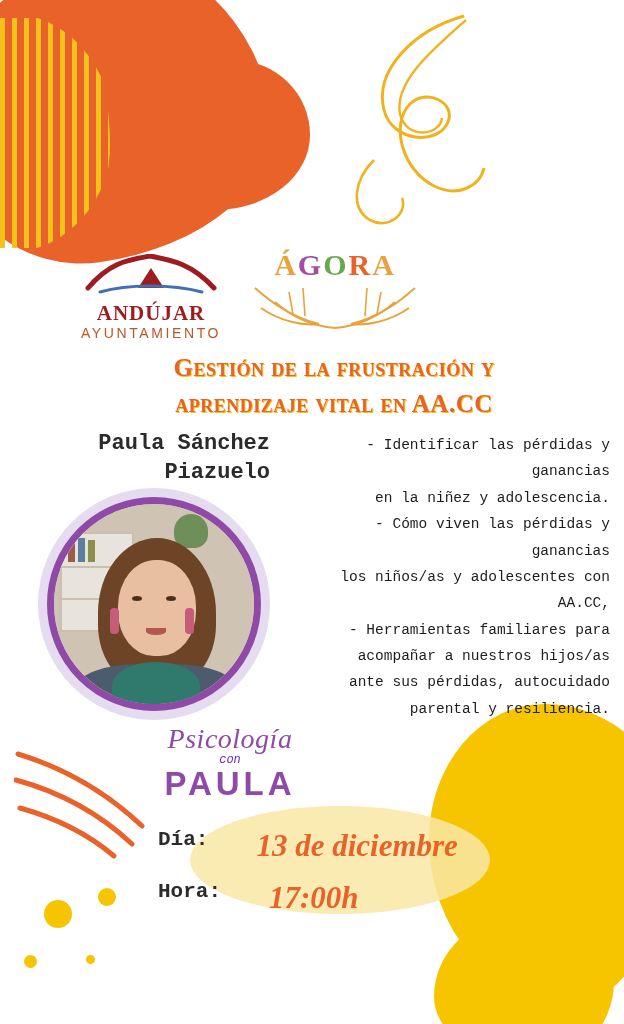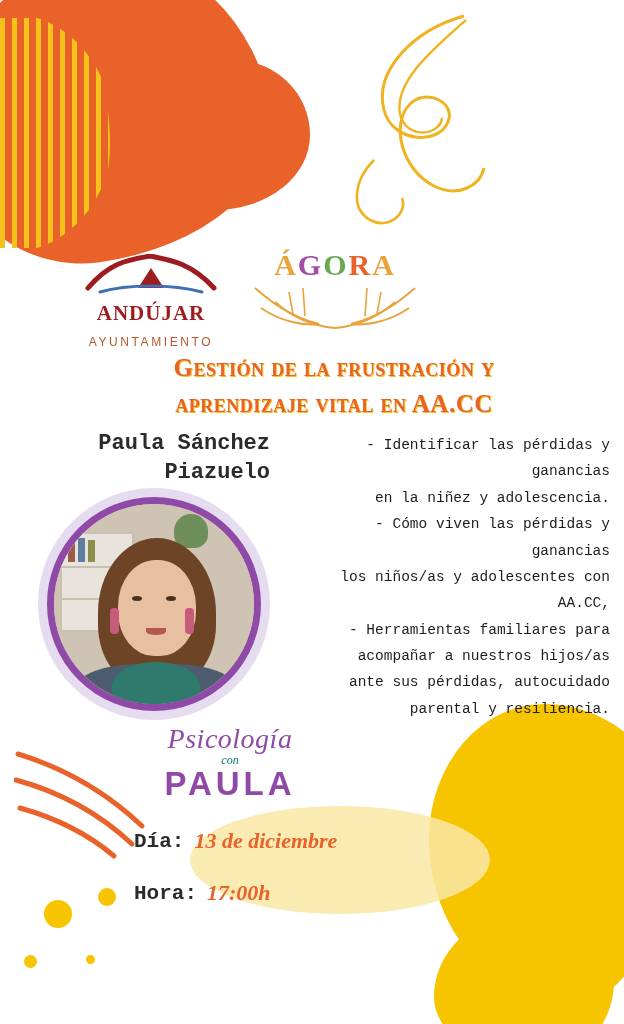--- a/index.html
+++ b/index.html
@@ -91,24 +91,24 @@
   .andujar-name {
     font-family: "Liberation Serif", serif;
     font-weight: bold;
     font-size: 21px;
     letter-spacing: 1px;
     color: #9d1c20;
     line-height: 1.05;
   }
   .andujar-sub {
     font-family: "Liberation Sans", sans-serif;
-    font-size: 12px;
+    font-size: 14px;
     letter-spacing: 2.6px;
     color: #b8572a;
-    margin-top: 11px;
+    margin-top: 1px;
   }
   .agora-logo {
     position: absolute;
     left: 240px; top: 0px;
     width: 190px;
     text-align: center;
   }
   .agora-word {
     font-family: "Liberation Serif", serif;
     font-size: 30px;
@@ -222,58 +222,58 @@
   }
   .psico-1 {
     font-family: "Liberation Serif", serif;
     font-style: italic;
     font-size: 28px;
     color: #8f4aa8;
     line-height: .95;
     letter-spacing: .5px;
   }
   .psico-2 {
-    font-family: Liberation Serif, serif;
+    font-family: Liberation Mono, monospace;
     font-style: italic;
     font-size: 12px;
-    color: #0f766e;
+    color: #6d28d9;
     line-height: 1.2;
   }
   .psico-3 {
     font-family: "Liberation Sans", sans-serif;
     font-weight: bold;
     font-size: 33px;
     letter-spacing: 4px;
     color: #8f4aa8;
     line-height: 1;
   }
 
   
   .date-row, .time-row {
     position: absolute;
-    left: 134px;
+    left: 158px;
     width: 360px;
     display: flex;
-    align-items: center;
-    gap: 10px;
+    align-items: flex-start;
   }
   .date-row { top: 828px; }
   .time-row { top: 880px; }
   .dt-label {
     font-family: "Liberation Mono", monospace;
     font-weight: bold;
     font-size: 21px;
     color: #2b2b2b;
   }
   .dt-value {
     font-family: "Liberation Serif", serif;
     font-style: italic;
     font-weight: bold;
-    font-size: 22px;
+    font-size: 31px;
     color: #e8622a;
+    margin-left: 48px;
   }
 </style>
 </head>
 <body>
 
 <div id="poster">
 
   <div class="deco blob-orange-top"></div>
   <div class="deco blob-orange-top2"></div>
   <div class="deco stripes-tl"></div>

